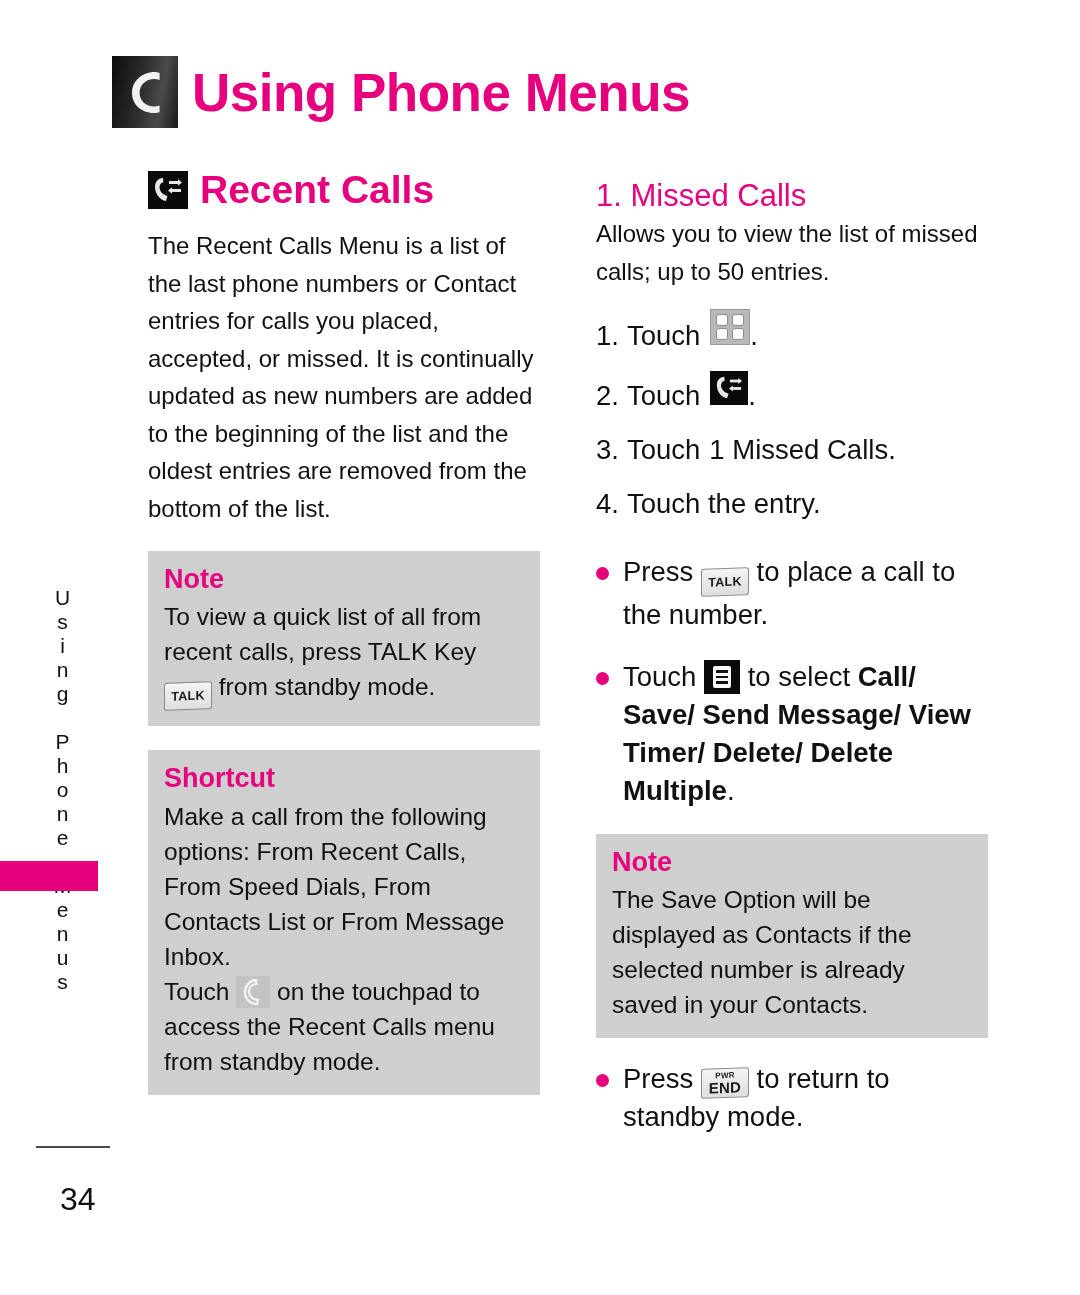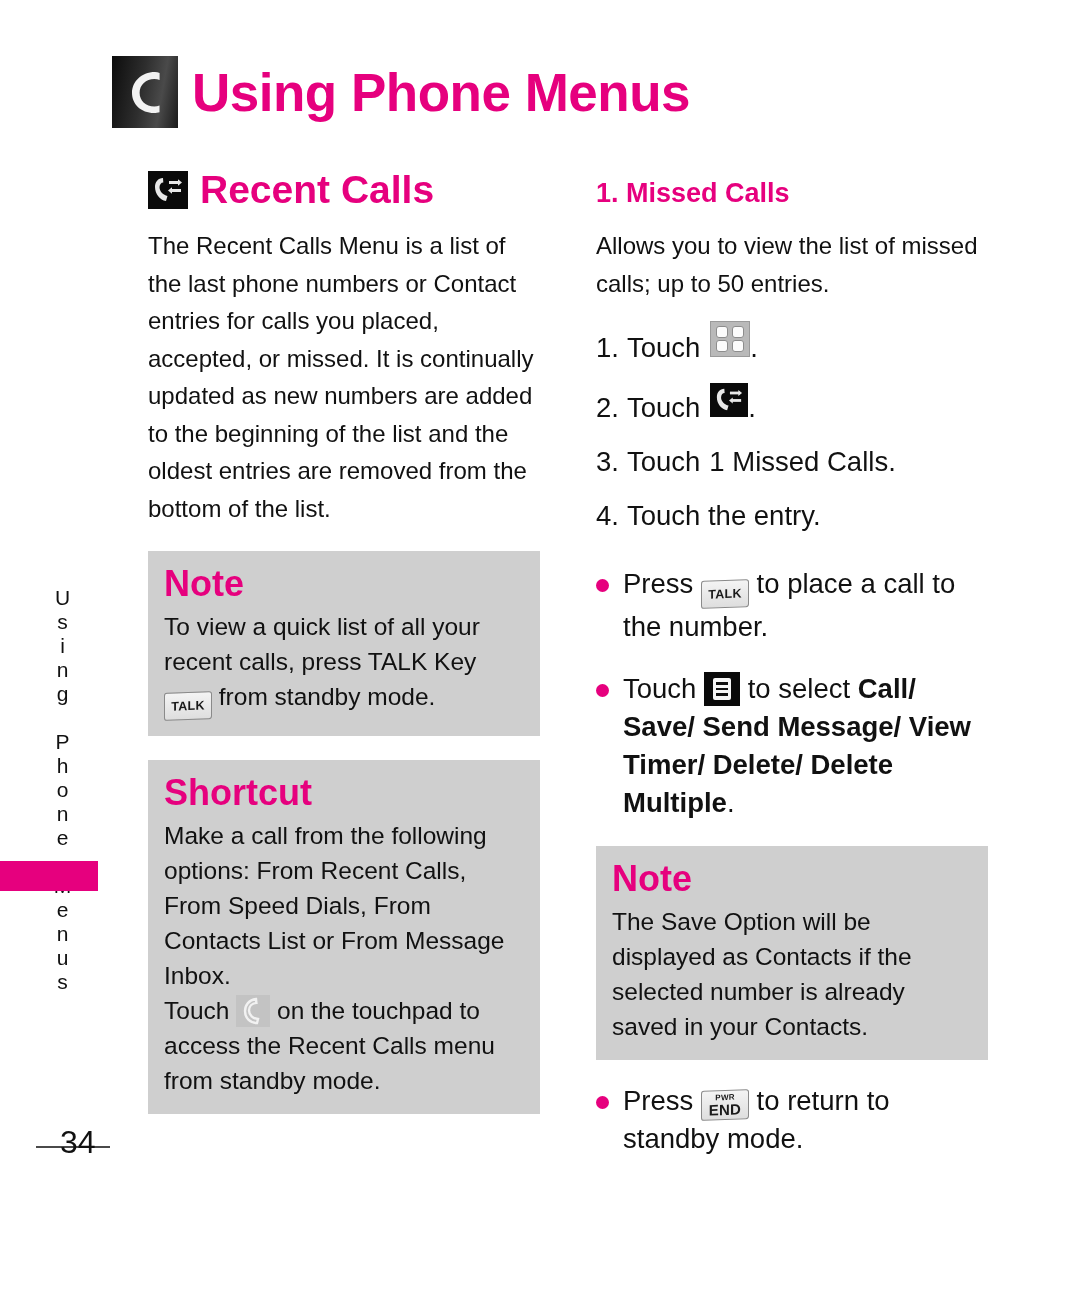--- a/index.html
+++ b/index.html
@@ -100,44 +100,44 @@
   }
   .section-icon svg { position: absolute; left: 4px; top: 4px; }
   .section-title {
     font-size: 39px;
     font-weight: bold;
     color: #e6007e;
     line-height: 1;
   }
 
   .subsection-title {
-    font-size: 27px;
+    font-size: 31px;
     color: #e6007e;
     line-height: 1;
-    margin: 0 0 20px 0;
-    font-weight: bold;
+    margin: 0 0 4px 0;
+    font-weight: normal;
   }
 
   
   .body-text {
     font-size: 24px;
     line-height: 38px;
     color: #111;
     margin: 0;
   }
   .body-text.tight { line-height: 37.5px; }
 
   
   .callout {
     background: #cfcfcf;
     padding: 14px 16px 16px 16px;
     margin-top: 24px;
   }
   .callout-title {
-    font-size: 36px;
+    font-size: 27px;
     font-weight: bold;
     color: #e6007e;
     line-height: 1.05;
     margin: 0 0 6px 0;
   }
   .callout-text {
     font-size: 24.5px;
     line-height: 35px;
     color: #111;
     margin: 0;
@@ -265,21 +265,21 @@
     position: absolute;
     left: 36px;
     top: 1146px;
     width: 74px;
     height: 2px;
     background: #4a4a4a;
   }
   .page-number {
     position: absolute;
     left: 60px;
-    top: 1126px;
+    top: 1183px;
     font-size: 32px;
     color: #111;
     line-height: 1;
   }
 </style>
 </head>
 <body>
 
 <div class="page-header">
   <div class="header-icon">
@@ -314,21 +314,21 @@
         </svg>
       </div>
       <div class="section-title">Recent Calls</div>
     </div>
 
     <p class="body-text tight">The Recent Calls Menu is a list of the last phone numbers or Contact entries for calls you placed, accepted, or missed. It is continually updated as new numbers are added to the beginning of the list and the oldest entries are removed from the bottom of the list.</p>
 
     <div class="callout">
       <div class="callout-title">Note</div>
       <p class="callout-text">
-        <span>To view a quick list of all your recent calls, press TALK Key</span>
+        <span>To view a quick list of all from recent calls, press TALK Key</span>
         <span class="key key-talk">TALK</span>
         <span>from standby mode.</span>
       </p>
     </div>
 
     <div class="callout">
       <div class="callout-title">Shortcut</div>
       <p class="callout-text">Make a call from the following options: From Recent Calls, From Speed Dials, From Contacts List or From Message Inbox.</p>
       <p class="callout-text">
         <span>Touch</span>

